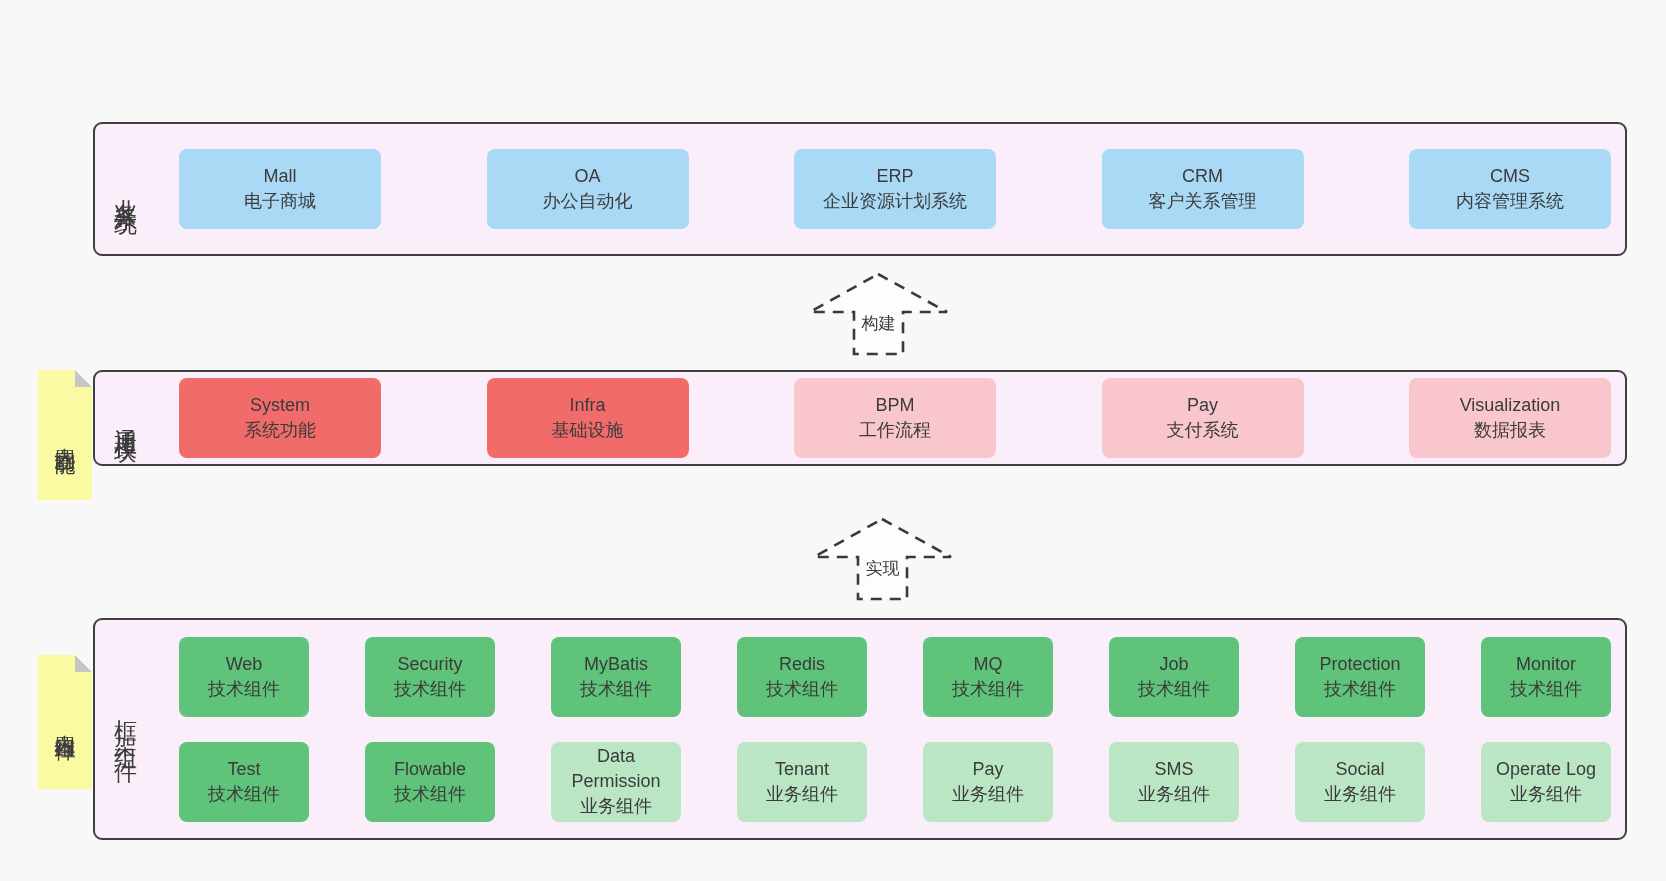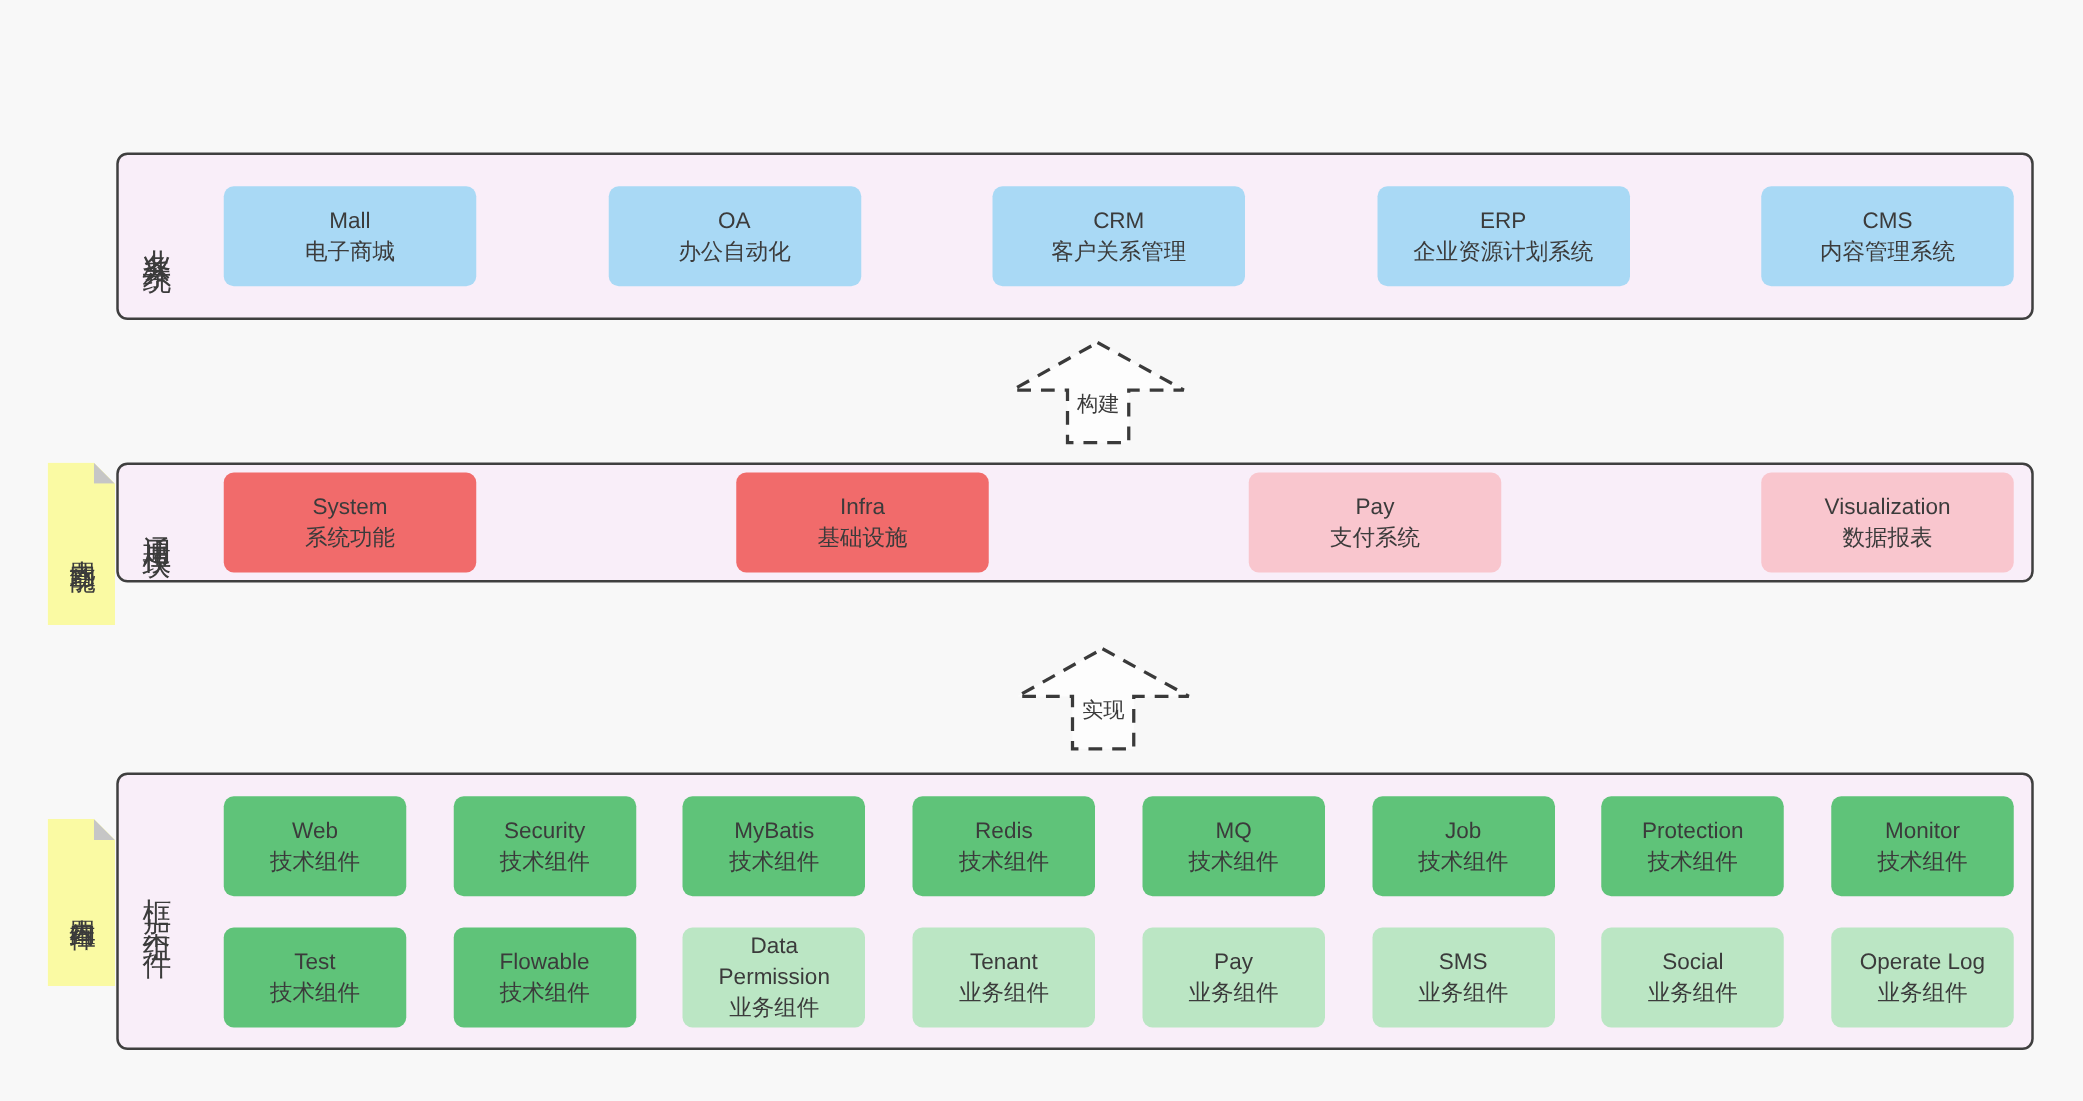--- a/index.html
+++ b/index.html
@@ -74,21 +74,21 @@
     align-items:center;
     justify-content:center;
     text-align:center;
     font-size:18px;
     line-height:25px;
     color:#3b3b3b;
     box-sizing:border-box;
     flex:0 0 auto;
   }
   .tier-business .box, .tier-modules .box{ width:202px; height:80px; }
-  .tier-components .box{ width:146px; height:80px; }
+  .tier-components .box{ width:130px; height:80px; }
   .tier-components .box-title{ max-width:108px; }
 
   .box.blue { background:#a9d9f5; }
   .box.red  { background:#f16b6b; }
   .box.pink { background:#f9c6ce; }
   .box.green{ background:#5fc379; }
   .box.lightgreen{ background:#bbe6c4; }
 
   
   .note{
@@ -153,26 +153,26 @@
     <div class="row">
         <div class="box blue">
           <div class="box-title">Mall</div>
           <div class="box-sub">电子商城</div>
         </div>
         <div class="box blue">
           <div class="box-title">OA</div>
           <div class="box-sub">办公自动化</div>
         </div>
         <div class="box blue">
+          <div class="box-title">ERP</div>
+          <div class="box-sub">企业资源计划系统</div>
+        </div>
+        <div class="box blue">
           <div class="box-title">CRM</div>
           <div class="box-sub">客户关系管理</div>
-        </div>
-        <div class="box blue">
-          <div class="box-title">ERP</div>
-          <div class="box-sub">企业资源计划系统</div>
         </div>
         <div class="box blue">
           <div class="box-title">CMS</div>
           <div class="box-sub">内容管理系统</div>
         </div>
       </div>
   </section>
 
   <svg class="arrow arrow-build" width="143" height="86" viewBox="0 0 143 86">
     <polygon points="71,3 140,41 96,41 96,83 47,83 47,41 3,41"></polygon>
@@ -184,20 +184,24 @@
     <div class="row">
         <div class="box red">
           <div class="box-title">System</div>
           <div class="box-sub">系统功能</div>
         </div>
         <div class="box red">
           <div class="box-title">Infra</div>
           <div class="box-sub">基础设施</div>
         </div>
         <div class="box pink">
+          <div class="box-title">BPM</div>
+          <div class="box-sub">工作流程</div>
+        </div>
+        <div class="box pink">
           <div class="box-title">Pay</div>
           <div class="box-sub">支付系统</div>
         </div>
         <div class="box pink">
           <div class="box-title">Visualization</div>
           <div class="box-sub">数据报表</div>
         </div>
       </div>
   </section>
 

